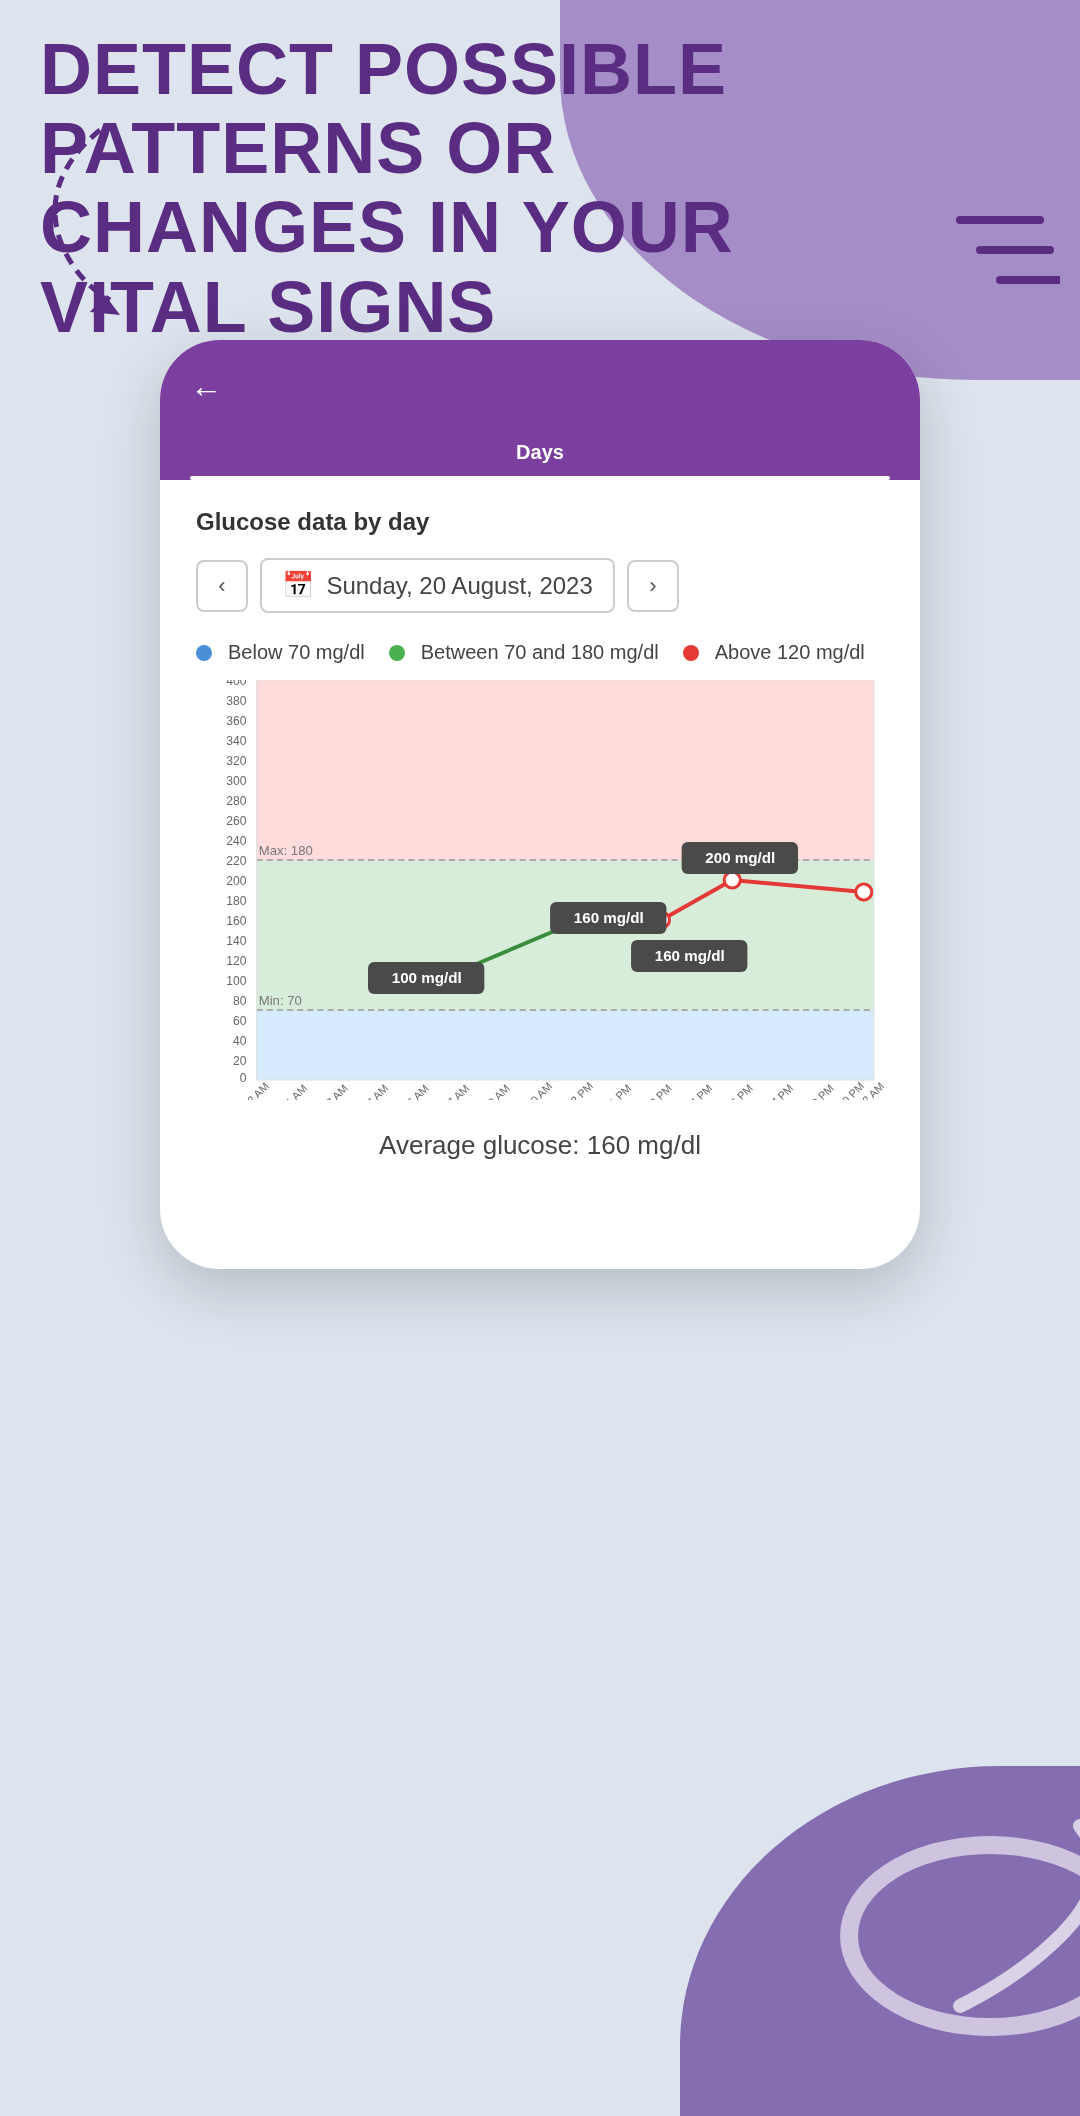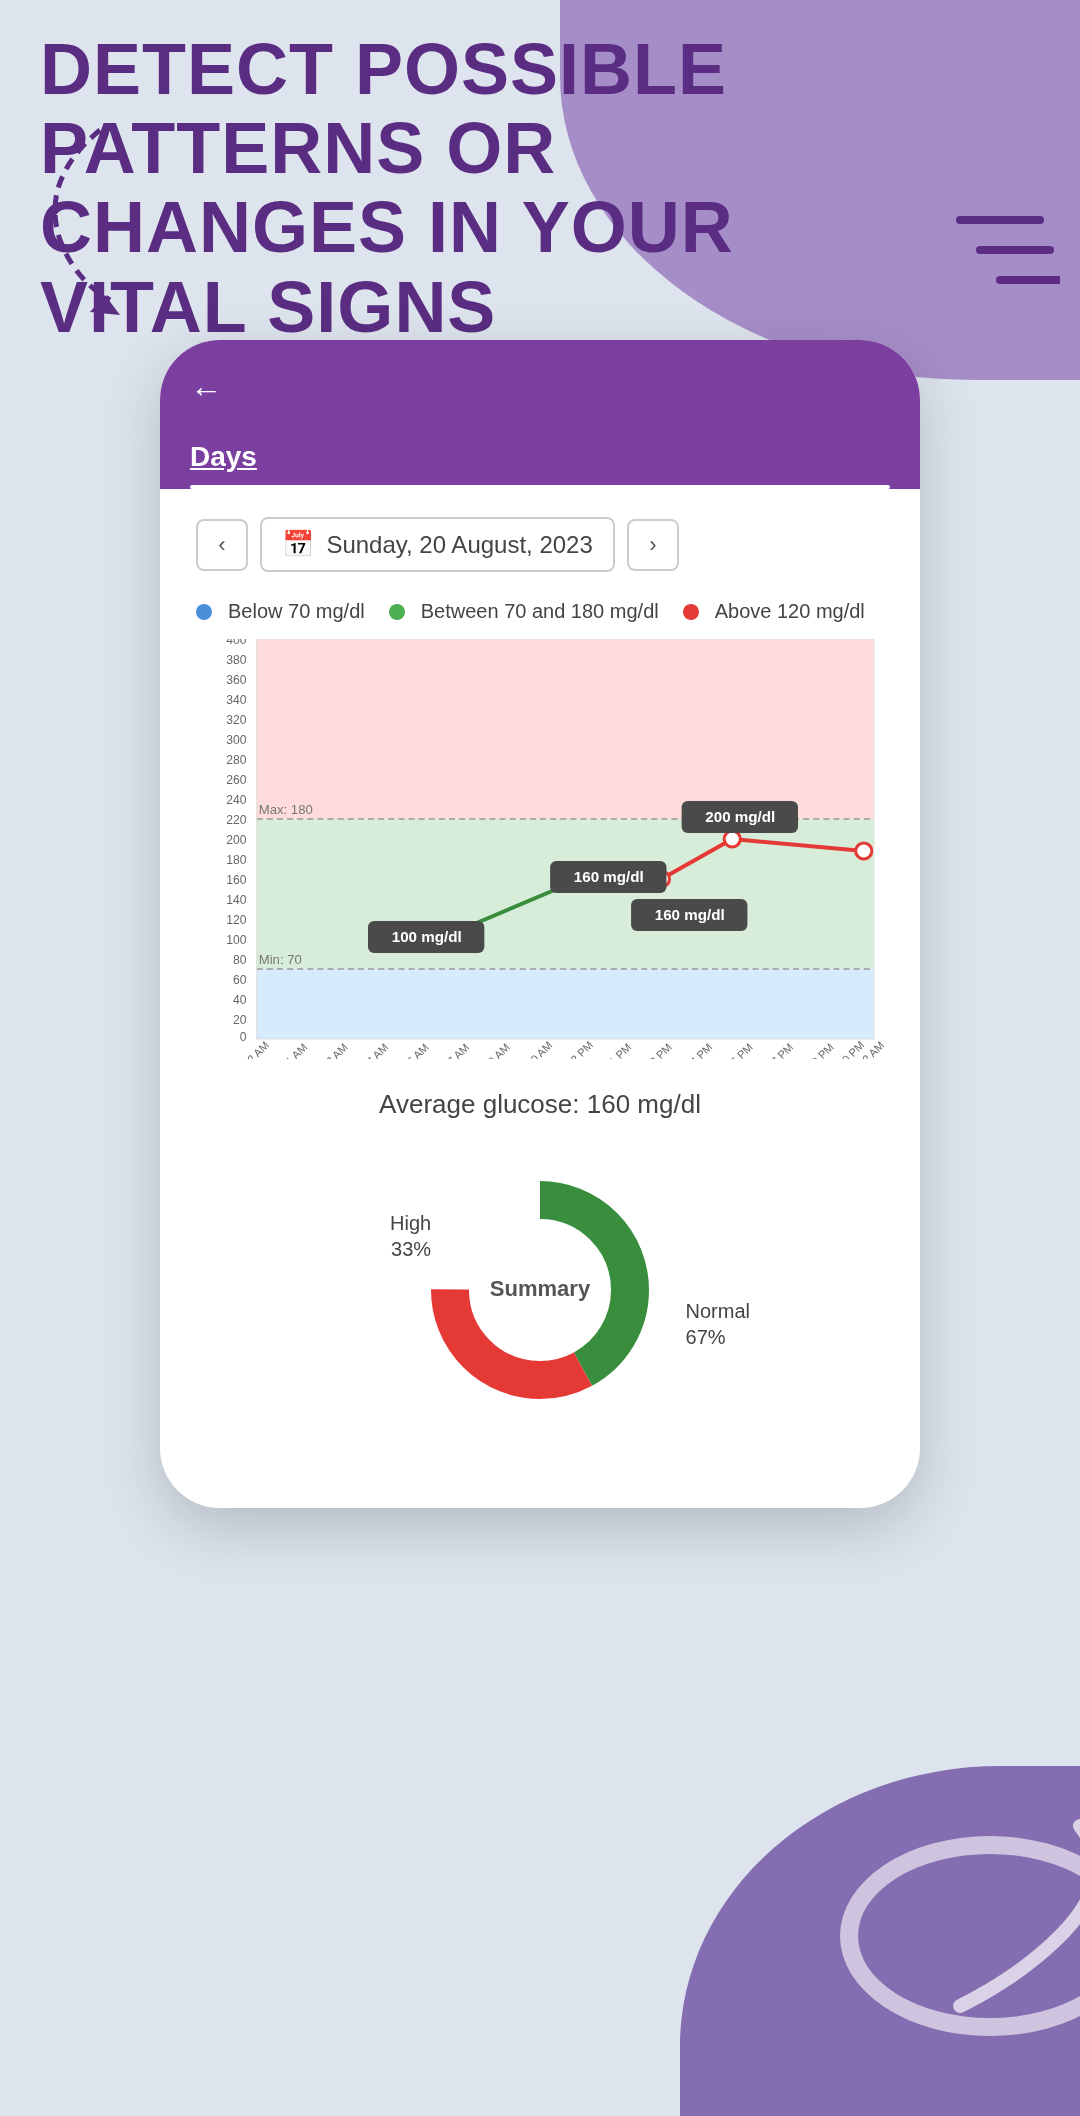--- a/index.html
+++ b/index.html
@@ -88,27 +88,26 @@
     .app-title {
       color: white;
       font-size: 36px;
       font-weight: 600;
     }
     .tab-bar {
       display: flex;
     }
     .tab {
       flex: 1;
-      text-align: left;
+      text-align: center;
       padding: 16px 0;
       color: rgba(255,255,255,0.8);
-      font-size: 28px;
+      font-size: 20px;
       cursor: pointer;
       position: relative;
-      text-decoration: underline;
     }
     .tab.active {
       color: white;
       font-weight: 600;
     }
     .tab.active::after {
       content: '';
       position: absolute;
       bottom: 0; left: 0; right: 0;
       height: 4px;
@@ -255,20 +254,21 @@
     <div class="app-header-title-row">
       <span class="back-arrow">←</span>
     </div>
     <div class="tab-bar">
       <div class="tab active">Days</div>
     </div>
   </div>
 
   <div class="content">
 
+    <div class="section-title">Glucose data by day</div>
 
     <div class="date-nav">
       <div class="date-nav-btn">‹</div>
       <div class="date-display">
         <span class="date-icon">📅</span>
         <span>Sunday, 20 August, 2023</span>
       </div>
       <div class="date-nav-btn">›</div>
     </div>
 
@@ -363,41 +363,15 @@
 
         <rect x="480" y="162" width="115" height="32" rx="6" fill="#4a4a4a"></rect>
         <text x="538" y="183" font-size="15" fill="white" text-anchor="middle" font-weight="600">200 mg/dl</text>
 
         <rect x="60" y="0" width="610" height="400" fill="none" stroke="#ddd" stroke-width="1"></rect>
       </svg>
     </div>
 
     <div class="avg-glucose">Average glucose: 160 mg/dl</div>
 
-    <div class="donut-section">
-      <div class="donut-wrapper">
-        
-        <div style="position:absolute; left:-20px; top:50px; text-align:right; font-size:20px; color:#444; line-height:1.3;">
-          <div>High</div>
-          <div>33%</div>
-        </div>
-
-        <svg class="donut-svg" viewBox="0 0 260 260">
-
-          <circle cx="130" cy="130" r="90" fill="none" stroke="#388e3c" stroke-width="38" stroke-dasharray="378.9 565.5" stroke-dashoffset="141.4" transform="rotate(-90 130 130)"></circle>
-
-          <circle cx="130" cy="130" r="90" fill="none" stroke="#e53935" stroke-width="38" stroke-dasharray="186.6 565.5" stroke-dashoffset="-237.5" transform="rotate(-90 130 130)"></circle>
-
-          <circle cx="130" cy="130" r="70" fill="white"></circle>
-
-          <text x="130" y="136" font-size="22" fill="#555" text-anchor="middle" font-weight="600">Summary</text>
-        </svg>
-
-        
-        <div style="position:absolute; right:-80px; bottom:70px; text-align:left; font-size:20px; color:#444; line-height:1.3;">
-          <div>Normal</div>
-          <div>67%</div>
-        </div>
-      </div>
-    </div>
 
   </div>
 </div>
 
 </body></html>

